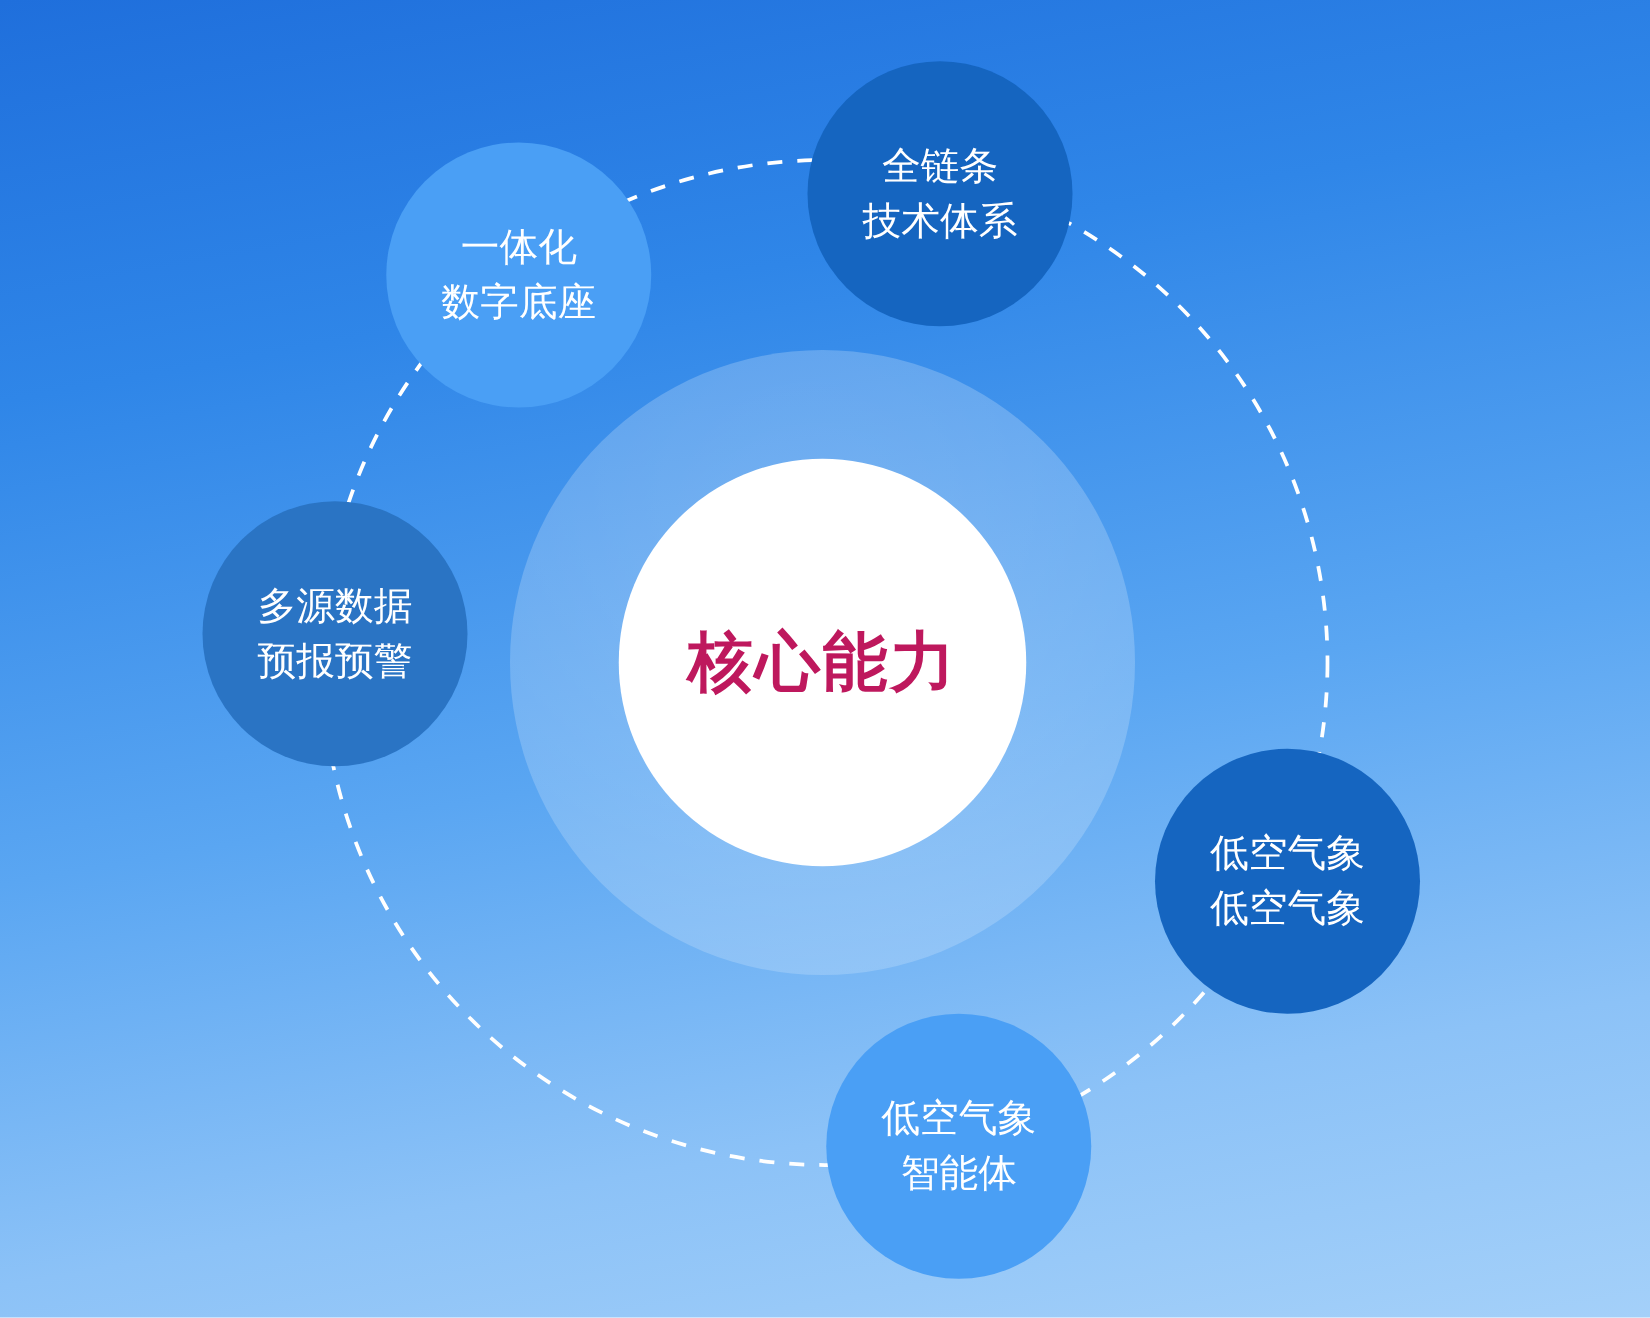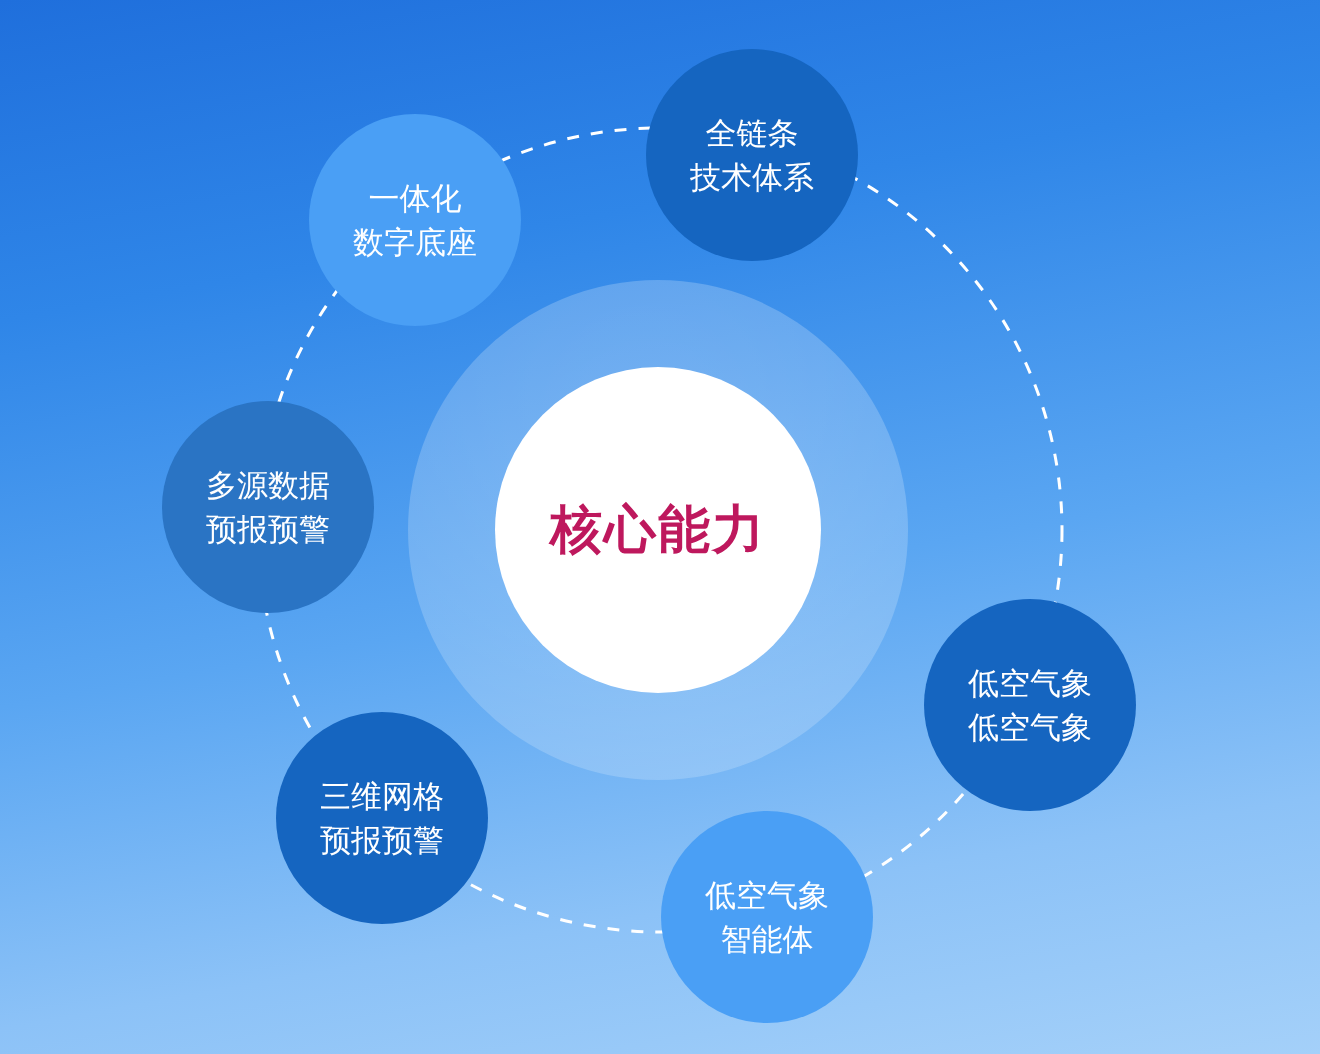--- a/index.html
+++ b/index.html
@@ -47,24 +47,20 @@
     <span class="node-line">技术体系</span>
   </div>
   <div class="node" style="left: 924px; top: 599px; width: 212px; height: 212px; background: rgb(21, 101, 192);">
     <span class="node-line">低空气象</span>
     <span class="node-line">低空气象</span>
   </div>
   <div class="node" style="left: 661px; top: 811px; width: 212px; height: 212px; background: rgb(74, 159, 245);">
     <span class="node-line">低空气象</span>
     <span class="node-line">智能体</span>
   </div>
-  <div class="node" style="left: 276px; top: 712px; width: 212px; height: 212px; background: rgb(21, 101, 192);">
-    <span class="node-line">三维网格</span>
-    <span class="node-line">预报预警</span>
-  </div>
   <div class="node" style="left: 162px; top: 401px; width: 212px; height: 212px; background: rgb(42, 116, 196); align-items: center;">
     <span class="node-line">多源数据</span>
     <span class="node-line">预报预警</span>
   </div>
   <div class="node" style="left: 309px; top: 114px; width: 212px; height: 212px; background: rgb(74, 159, 245);">
     <span class="node-line">一体化</span>
     <span class="node-line">数字底座</span>
   </div>
 </div>
 

